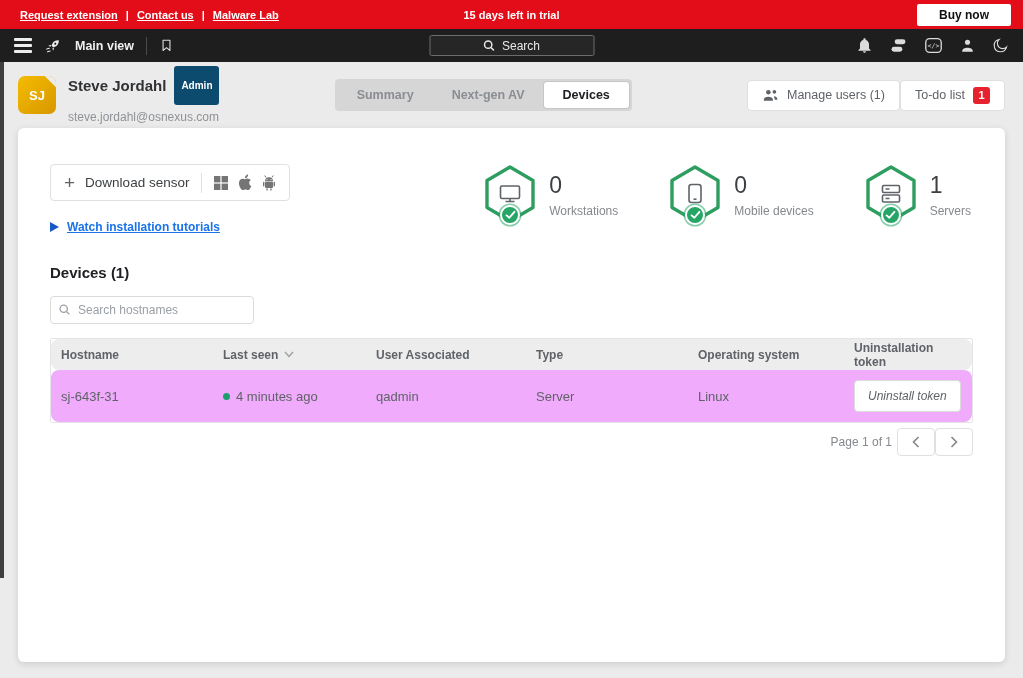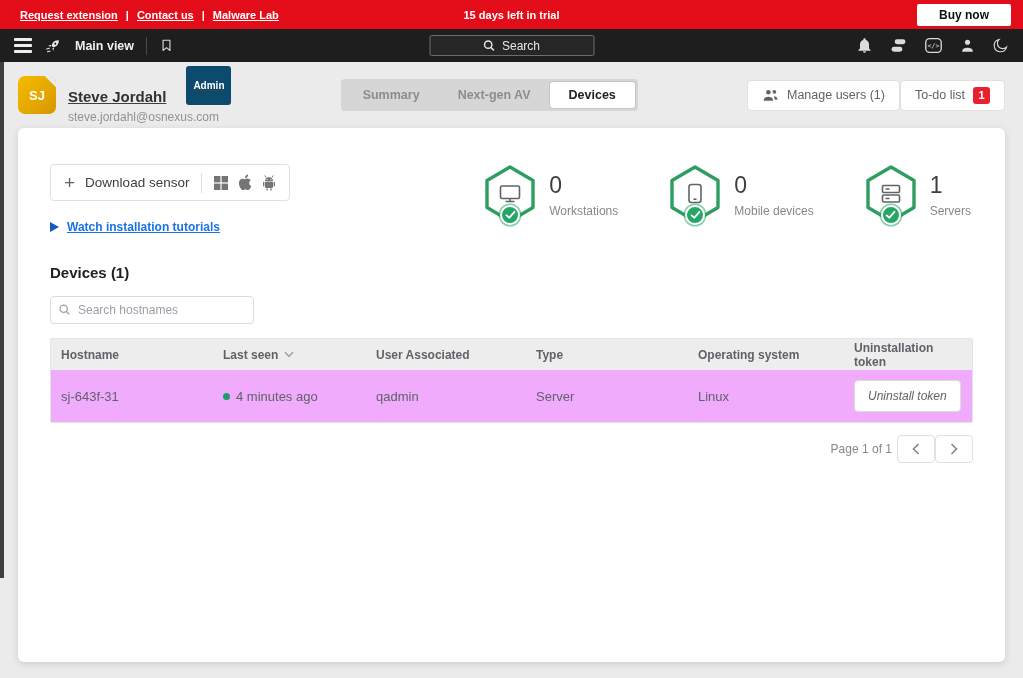--- a/index.html
+++ b/index.html
@@ -40,21 +40,21 @@
 
   
   .profile-row { height:66px; display:flex; align-items:center; padding:0 18px; }
   .avatar { width:38px; height:38px; border-radius:7px; position:relative;
     background:linear-gradient(135deg,#f4bc00,#d79700); display:flex;
     align-items:center; justify-content:center; color:#fff; font-size:13px;
     font-weight:bold; overflow:hidden; flex:none; }
   .avatar::after { content:""; position:absolute; top:-8px; right:-8px;
     width:16px; height:16px; background:#ebebeb; transform:rotate(45deg); }
   .profile-text { margin-left:12px; }
-  .profile-name-row { display:flex; align-items:flex-end; gap:20px;text-decoration:underline; }
+  .profile-name-row { display:flex; align-items:center; gap:8px; }
   .profile-name { font-size:15px; font-weight:bold; color:#2f3134; }
   .admin-badge { background:#0c4a6e; color:#fff; font-size:10px; font-weight:bold;
     padding:14px 7px; border-radius:3px; }
   .profile-email { font-size:12px; color:#8f9296; margin-top:5px; }
 
   .tabs-wrap { flex:1; display:flex; justify-content:center; }
   .tabs { background:#d6d6d6; border-radius:4px; padding:3px; display:flex; }
   .tab { font-size:12.5px; font-weight:bold; color:#8a8d91; padding:6px 19px;
     border-radius:3px; cursor:pointer; white-space:nowrap; }
   .tab.active { background:#fff; color:#202124; box-shadow:0 0 0 1px #c6c6c6; }
@@ -102,31 +102,31 @@
   .hostname-search { margin-top:15px; position:relative; width:204px; }
   .hostname-search input { width:100%; height:28px; border:1px solid #dcdcdc;
     border-radius:4px; padding:0 8px 0 27px; font-size:12px; color:#3c4043;
     font-family:inherit; outline:none; }
   .hostname-search input::placeholder { color:#9aa0a6; }
   .hs-icon { position:absolute; left:8px; top:7px; }
 
   
   .table { margin-top:14px; border:1px solid #e4e4e4; border-radius:2px; }
   .t-head, .t-row { display:grid;
-    grid-template-columns:162px 153px 160px 162px 156px 1fr; align-items:center; }
+    grid-template-columns:162px 153px 160px 162px 156px 1fr; align-items:center;border-radius:8px; }
   .t-head { background:#ededed; height:31px; }
   .t-head .cell { font-size:12px; font-weight:bold; color:#5f6368; }
   .cell { padding:0 10px; display:flex; align-items:center; gap:6px; }
   .t-row { background:#f0abfc; height:52px; font-size:13px; color:#5f6368; }
   .status-dot { width:7px; height:7px; border-radius:50%; background:#1e9e6e; flex:none; }
   .token-btn { background:#fff; border:1px solid #dcdcdc; border-radius:4px;
     padding:8px 13px; font-size:12px; color:#5f6368; cursor:pointer;
     font-family:inherit; white-space:nowrap;font-style:italic; }
 
-  .pagination { margin-top:12px; display:flex; justify-content:flex-end;
+  .pagination { margin-top:5px; display:flex; justify-content:flex-end;
     align-items:center; gap:0; }
   .page-label { font-size:12px; color:#85888c; margin-right:5px; }
   .page-btn { width:38px; height:28px; background:#fff; border:1px solid #e0e0e0;
     border-radius:4px; display:flex; align-items:center; justify-content:center;
     cursor:pointer; }
 </style>
 </head>
 <body>
 
 <div class="trial-bar">

